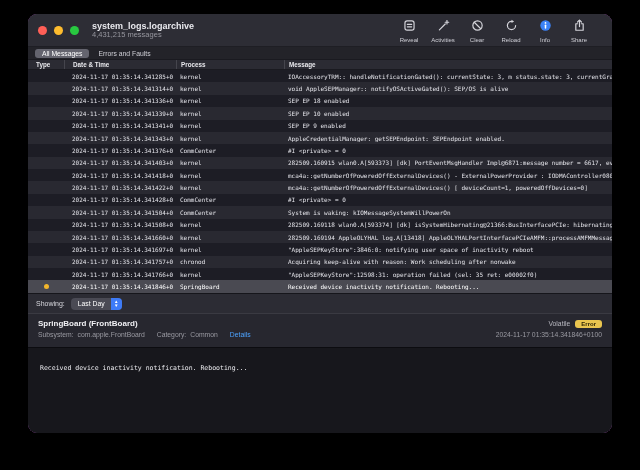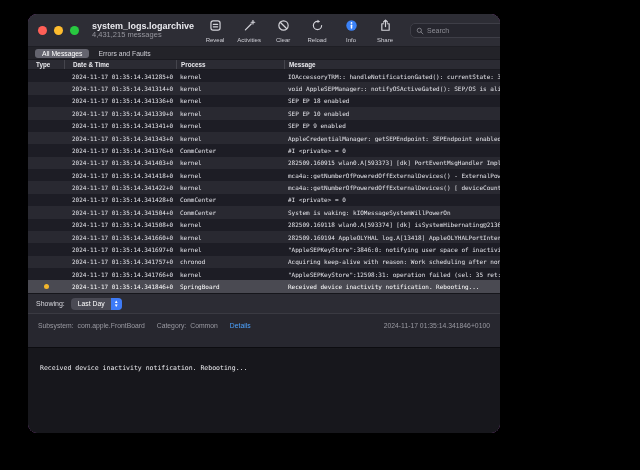--- a/index.html
+++ b/index.html
@@ -1,18 +1,18 @@
 <!DOCTYPE html>
 <html><head>
 <meta charset="utf-8">
 <style>
   * { margin:0; padding:0; box-sizing:border-box; }
   html,body { width:640px; height:470px; background:#000; overflow:hidden;
               font-family:"Liberation Sans", sans-serif; }
-  #window { position:absolute; left:28px; top:14px; width:472px; height:419px;
+  #window { position:absolute; left:28px; top:14px; width:584px; height:419px;
             background:#d946ef; border-radius:9px; overflow:hidden;
             box-shadow:0 0 0 1px #3a3a42 inset, 0 8px 24px rgba(0,0,0,.8); }
 
   
   #titlebar { height:33px; background:#2d2d35; display:flex; align-items:center;
               padding:0 8px 0 10px; border-bottom:1px solid #1e1e24; }
   .lights { display:flex; gap:7px; margin-right:13px; }
   .light { width:9px; height:9px; border-radius:50%; }
   .red{background:#ff5f57;} .yellow{background:#febc2e;} .green{background:#28c840;}
   .titleblock { line-height:1.15; margin-right:6px; }
@@ -157,29 +157,20 @@
         <span>
           <svg viewBox="0 0 12 12">
               <path class="st" d="M4.2 4.4 H2.6 V10.4 H9.4 V4.4 H7.8"></path>
               <line class="st" x1="6" y1="1.2" x2="6" y2="7"></line>
               <path class="st" d="M4.2 2.8 L6 1 L7.8 2.8"></path>
             </svg>
         </span>
         <span class="tb-label">Share</span>
       </div>
     </div>
-    <div class="searchwrap">
-      <span>
-        <svg viewBox="0 0 12 12">
-            <circle cx="5" cy="5" r="3.2" fill="none" stroke="#8e8e96" stroke-width="1.2"></circle>
-            <line x1="7.4" y1="7.4" x2="10.4" y2="10.4" stroke="#8e8e96" stroke-width="1.2" stroke-linecap="round"></line>
-          </svg>
-      </span>
-      <input type="text" placeholder="Search" style="">
-    </div>
   </div>
 
   <div id="tabbar">
     <span class="tab selected">All Messages</span>
     <span class="tab">Errors and Faults</span>
   </div>
 
   <div id="thead">
     <div class="hc">Type</div>
     <div class="hc">Date &amp; Time</div>
@@ -339,20 +330,27 @@
     <div class="select">
       <span class="select-value">Last Day</span>
       <span class="stepper">
           <span>▲</span>
           <span>▼</span>
         </span>
     </div>
   </div>
 
   <div id="detailhead">
+    <div class="dh-row">
+      <span class="dh-title">SpringBoard (FrontBoard)</span>
+      <span class="dh-right">
+        <span class="volatile">Volatile</span>
+        <span class="badge">Error</span>
+      </span>
+    </div>
     <div class="dh-row2">
       <span>Subsystem:</span>
       <span>com.apple.FrontBoard</span>
       <span style="width:4px"></span>
       <span>Category:</span>
       <span>Common</span>
       <span style="width:4px"></span>
       <span class="link">Details</span>
       <span class="flex1"></span>
       <span class="dh-ts">2024-11-17 01:35:14.341846+0100</span>

